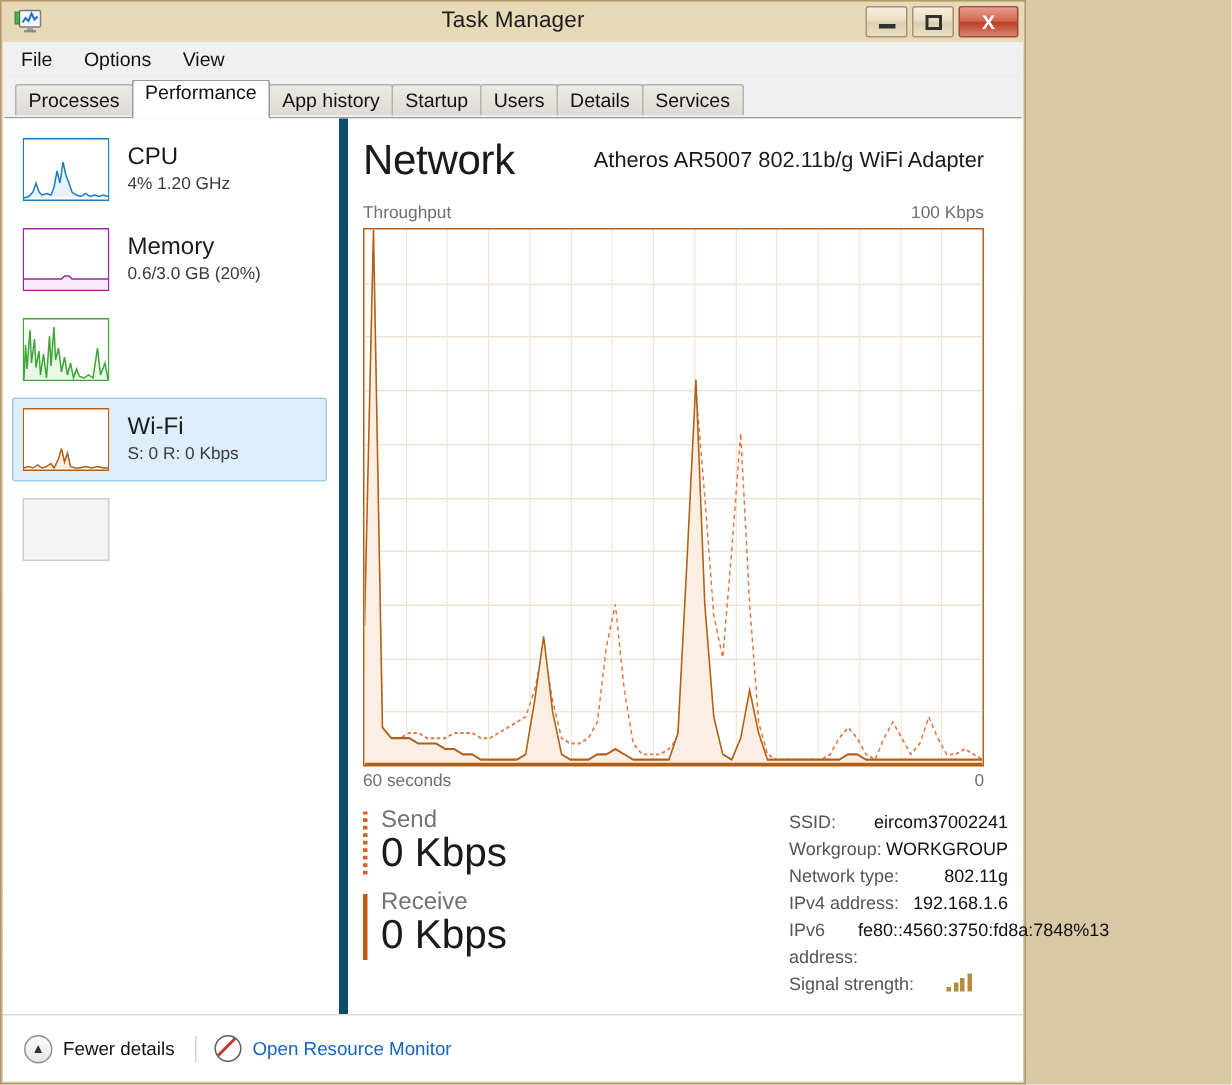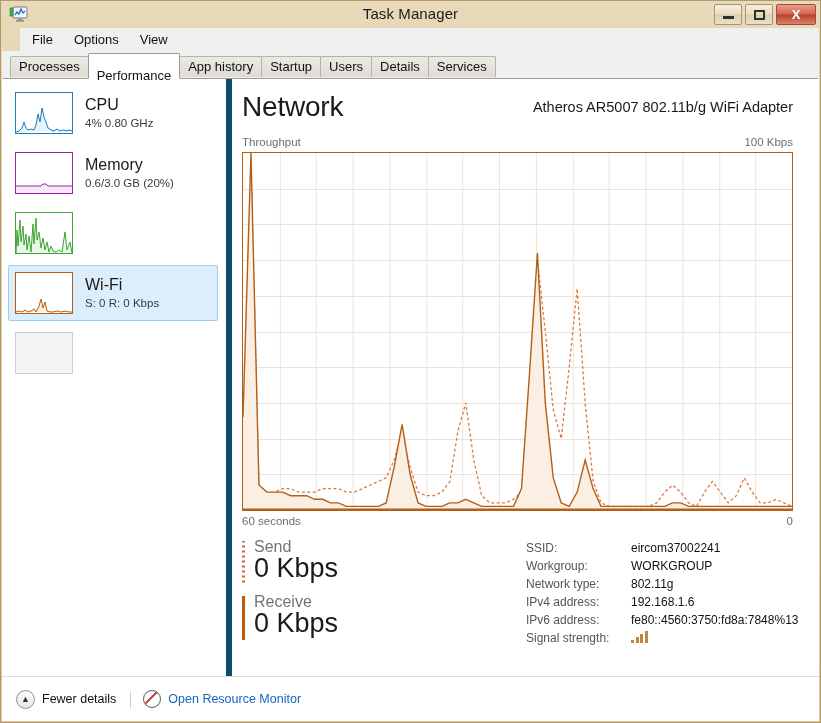--- a/index.html
+++ b/index.html
@@ -2,21 +2,21 @@
 <html><head>
 <meta charset="utf-8">
 <style>
   html,body{margin:0;padding:0;}
   body{
     width:821px;height:723px;overflow:hidden;
     font-family:"Liberation Sans", sans-serif;
     background:#d9c8a6;
   }
   .window{
-    position:absolute;left:0;top:0;width:821px;height:723px;
+    position:absolute;left:0;top:0;width:684px;height:723px;
     box-sizing:border-box;
     background:linear-gradient(to bottom,#e8d9b8 0%,#e2d0ab 45%,#dcc9a2 100%);
     border:1px solid #b09a6a;
   }
   
   .titlebar{
     position:absolute;left:0;top:0;right:0;height:27px;
   }
   .app-icon{
     position:absolute;left:8px;top:4px;width:20px;height:19px;
@@ -39,21 +39,21 @@
     width:40px;
     border:1px solid #9b4b3f;
     background:linear-gradient(to bottom,#e88b7c 0%,#d4miss 0%,#d05a46 48%,#b93a26 52%,#d4miss 100%);
     background:linear-gradient(to bottom,#e99c8c 0%,#d2664f 47%,#bb3f29 53%,#d8836c 100%);
     color:#fff;font-weight:bold;font-size:13px;
   }
   .min-glyph{display:block;width:11px;height:3px;background:#30302e;margin-top:6px;}
   .max-glyph{display:block;width:11px;height:10px;border:2px solid #30302e;box-sizing:border-box;}
   
   .menubar{
-    position:absolute;left:19px;top:27px;right:1px;height:23px;
+    position:absolute;left:1px;top:27px;right:1px;height:23px;
     background:#f0f0f0;
     border-bottom:1px solid #dcdcdc;
     display:flex;align-items:center;
   }
   .menuitem{
     font-size:13px;color:#111;padding:2px 9px;margin-left:3px;
   }
   
   .tabstrip{
     position:absolute;left:1px;top:50px;right:1px;height:28px;
@@ -65,21 +65,21 @@
     background:linear-gradient(to bottom,#eceae5,#dedbd4);
     border:1px solid #b5b2ab;border-bottom:none;
     font-size:13px;color:#111;
     padding:3px 8px 4px 8px;height:21px;
     margin-right:-1px;
     border-radius:2px 2px 0 0;
     line-height:13px;
   }
   .tab.active{
     background:#ffffff;border-color:#9e9b94;
-    height:26px;padding-top:15px;
+    height:26px;padding-top:1px;
     position:relative;z-index:5;
     border-bottom:1px solid #fff;
   }
   .tabline{
     position:absolute;left:1px;right:1px;bottom:0;height:1px;background:#9e9b94;
   }
   
   .content{
     position:absolute;left:1px;top:78px;right:1px;bottom:45px;
     background:#ffffff;
@@ -228,21 +228,21 @@
 
       <div class="side-item" style="top:6px">
         <div class="thumb">
           <svg viewBox="0 0 58 42" preserveAspectRatio="none">
             <rect x="0.5" y="0.5" width="57" height="41" fill="#fff" stroke="#1f7bbf"></rect>
             <polyline points="1,40 4,39 7,36 9,30 11,36 13,38 16,37 19,38 21,33 23,22 25,30 27,16 29,25 31,30 33,36 36,38 39,39 42,37 45,39 48,38 51,39 54,38 57,39" fill="#e8f2fa" stroke="#1f7bbf" stroke-width="1"></polyline>
           </svg>
         </div>
         <div class="side-txt">
           <div class="side-title">CPU</div>
-          <div class="side-sub">4%  0.80 GHz</div>
+          <div class="side-sub">4%  1.20 GHz</div>
         </div>
       </div>
 
       <div class="side-item" style="top:66px">
         <div class="thumb">
           <svg viewBox="0 0 58 42" preserveAspectRatio="none">
             <rect x="0.5" y="0.5" width="57" height="41" fill="#fff" stroke="#9b24a3"></rect>
             <path d="M1,34 L26,34 L28,32 L31,32 L33,34 L57,34 L57,41 L1,41 Z" fill="#f7e9f8" stroke="none"></path>
             <polyline points="1,34 26,34 28,32 31,32 33,34 57,34" fill="none" stroke="#9b24a3" stroke-width="1"></polyline>
           </svg>

